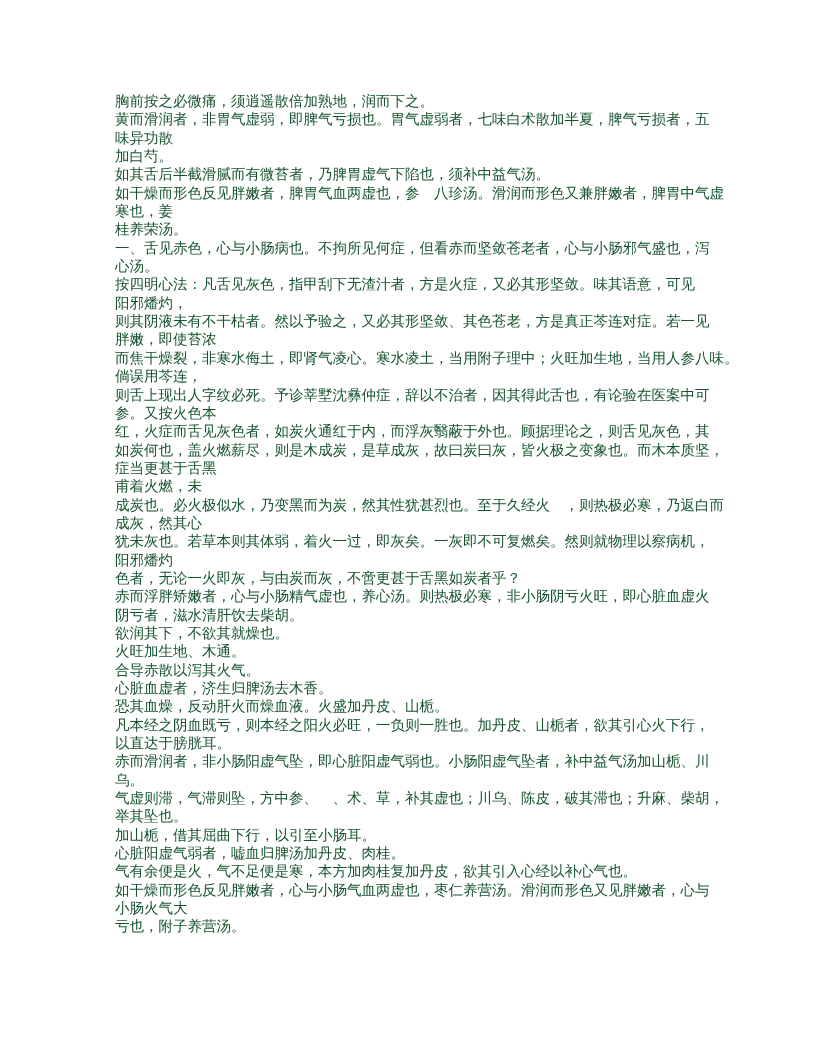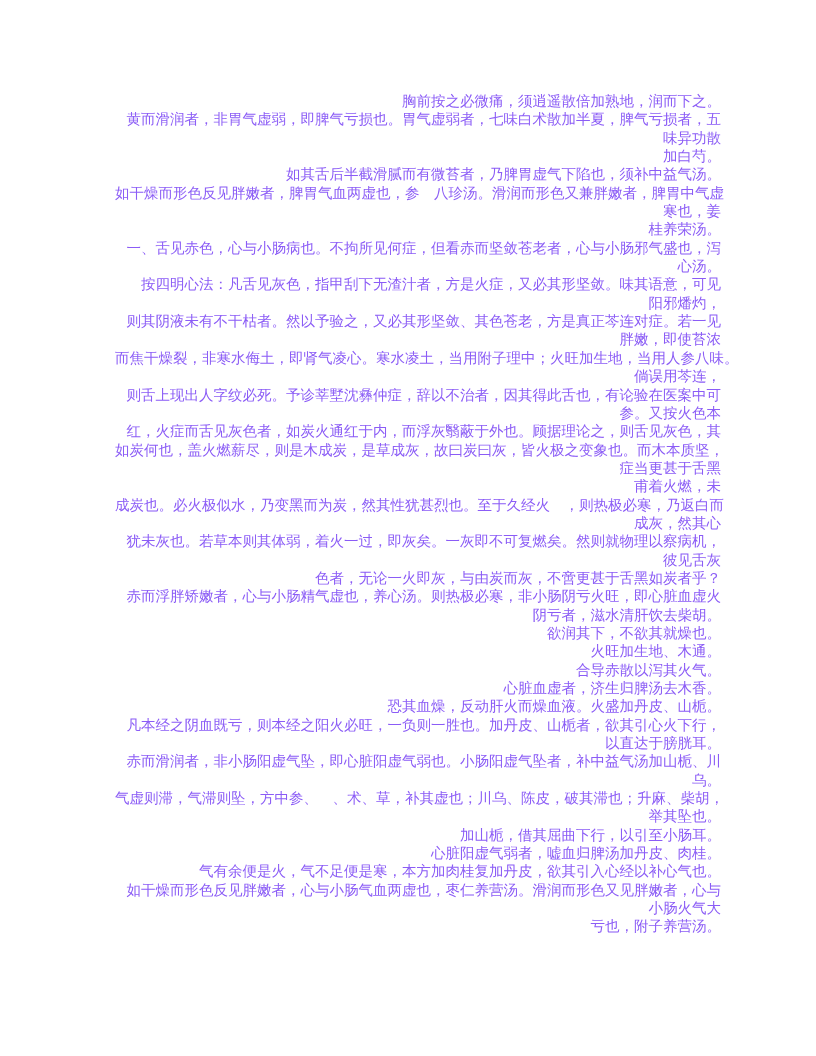--- a/index.html
+++ b/index.html
@@ -27,21 +27,21 @@
   }
   .text-line {
     white-space: pre;
     letter-spacing: 0;
   }
 </style>
 </head>
 <body>
 
 <div class="page">
-  <div class="text-block" style="color: #8b5cf6; text-align: right;">
+  <div class="text-block" style="color: #14532d;">
       <div class="text-line">胸前按之必微痛，须逍遥散倍加熟地，润而下之。</div>
       <div class="text-line">黄而滑润者，非胃气虚弱，即脾气亏损也。胃气虚弱者，七味白术散加半夏，脾气亏损者，五</div>
       <div class="text-line">味异功散</div>
       <div class="text-line">加白芍。</div>
       <div class="text-line">如其舌后半截滑腻而有微苔者，乃脾胃虚气下陷也，须补中益气汤。</div>
       <div class="text-line">如干燥而形色反见胖嫩者，脾胃气血两虚也，参　八珍汤。滑润而形色又兼胖嫩者，脾胃中气虚</div>
       <div class="text-line">寒也，姜</div>
       <div class="text-line">桂养荣汤。</div>
       <div class="text-line">一、舌见赤色，心与小肠病也。不拘所见何症，但看赤而坚敛苍老者，心与小肠邪气盛也，泻</div>
       <div class="text-line">心汤。</div>
@@ -53,21 +53,21 @@
       <div class="text-line">倘误用芩连，</div>
       <div class="text-line">则舌上现出人字纹必死。予诊莘墅沈彝仲症，辞以不治者，因其得此舌也，有论验在医案中可</div>
       <div class="text-line">参。又按火色本</div>
       <div class="text-line">红，火症而舌见灰色者，如炭火通红于内，而浮灰翳蔽于外也。顾据理论之，则舌见灰色，其</div>
       <div class="text-line">如炭何也，盖火燃薪尽，则是木成炭，是草成灰，故曰炭曰灰，皆火极之变象也。而木本质坚，</div>
       <div class="text-line">症当更甚于舌黑</div>
       <div class="text-line">甫着火燃，未</div>
       <div class="text-line">成炭也。必火极似水，乃变黑而为炭，然其性犹甚烈也。至于久经火　，则热极必寒，乃返白而</div>
       <div class="text-line">成灰，然其心</div>
       <div class="text-line">犹未灰也。若草本则其体弱，着火一过，即灰矣。一灰即不可复燃矣。然则就物理以察病机，</div>
-      <div class="text-line">彼见舌灰</div>
+      <div class="text-line">阳邪燔灼</div>
       <div class="text-line">色者，无论一火即灰，与由炭而灰，不啻更甚于舌黑如炭者乎？</div>
       <div class="text-line">赤而浮胖矫嫩者，心与小肠精气虚也，养心汤。则热极必寒，非小肠阴亏火旺，即心脏血虚火</div>
       <div class="text-line">阴亏者，滋水清肝饮去柴胡。</div>
       <div class="text-line">欲润其下，不欲其就燥也。</div>
       <div class="text-line">火旺加生地、木通。</div>
       <div class="text-line">合导赤散以泻其火气。</div>
       <div class="text-line">心脏血虚者，济生归脾汤去木香。</div>
       <div class="text-line">恐其血燥，反动肝火而燥血液。火盛加丹皮、山栀。</div>
       <div class="text-line">凡本经之阴血既亏，则本经之阳火必旺，一负则一胜也。加丹皮、山栀者，欲其引心火下行，</div>
       <div class="text-line">以直达于膀胱耳。</div>

